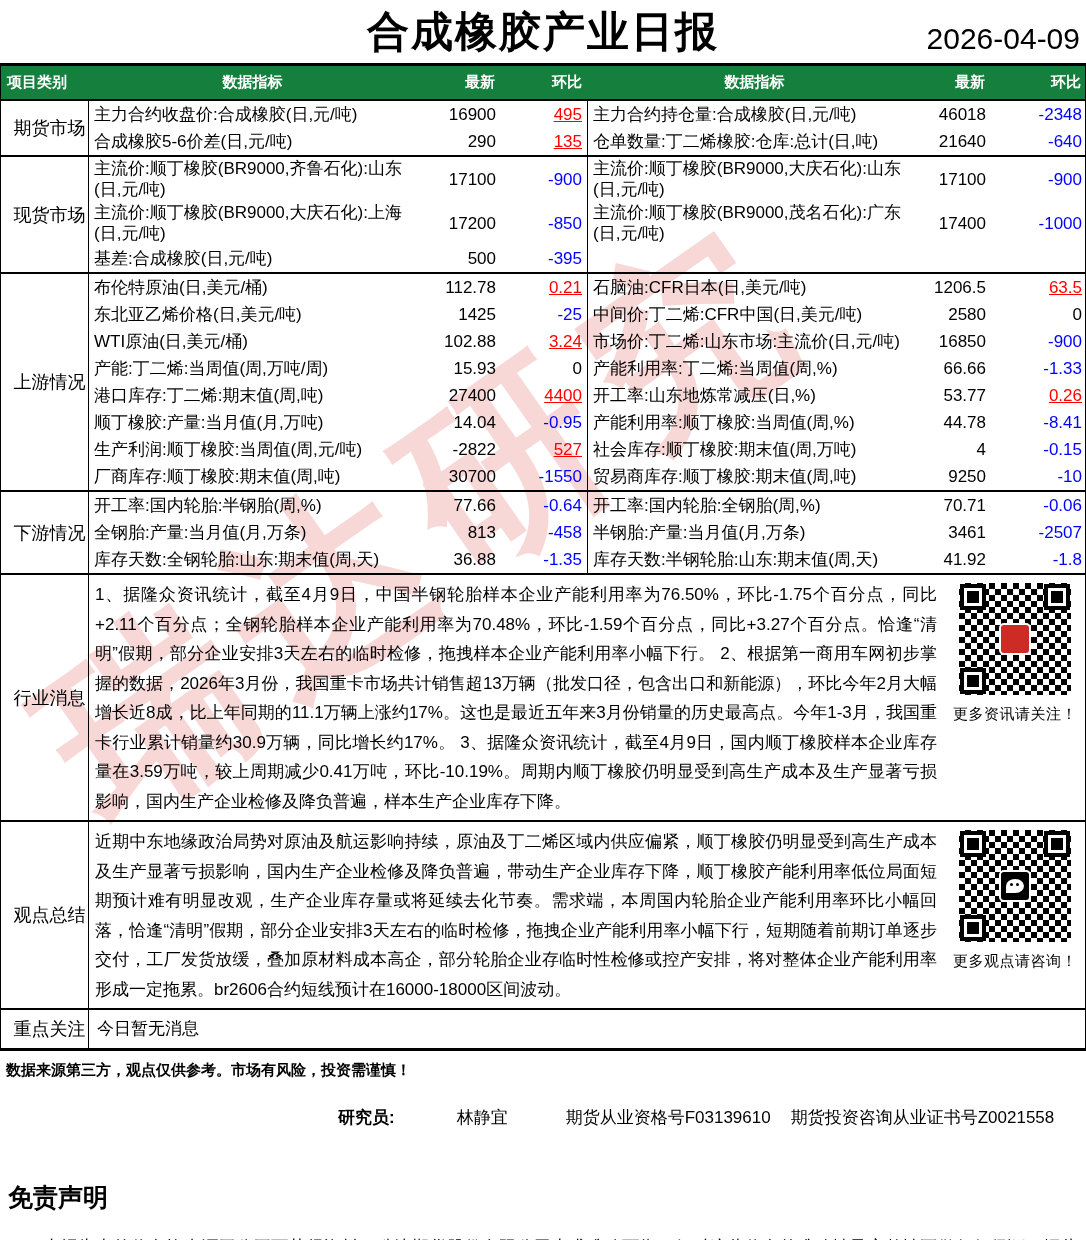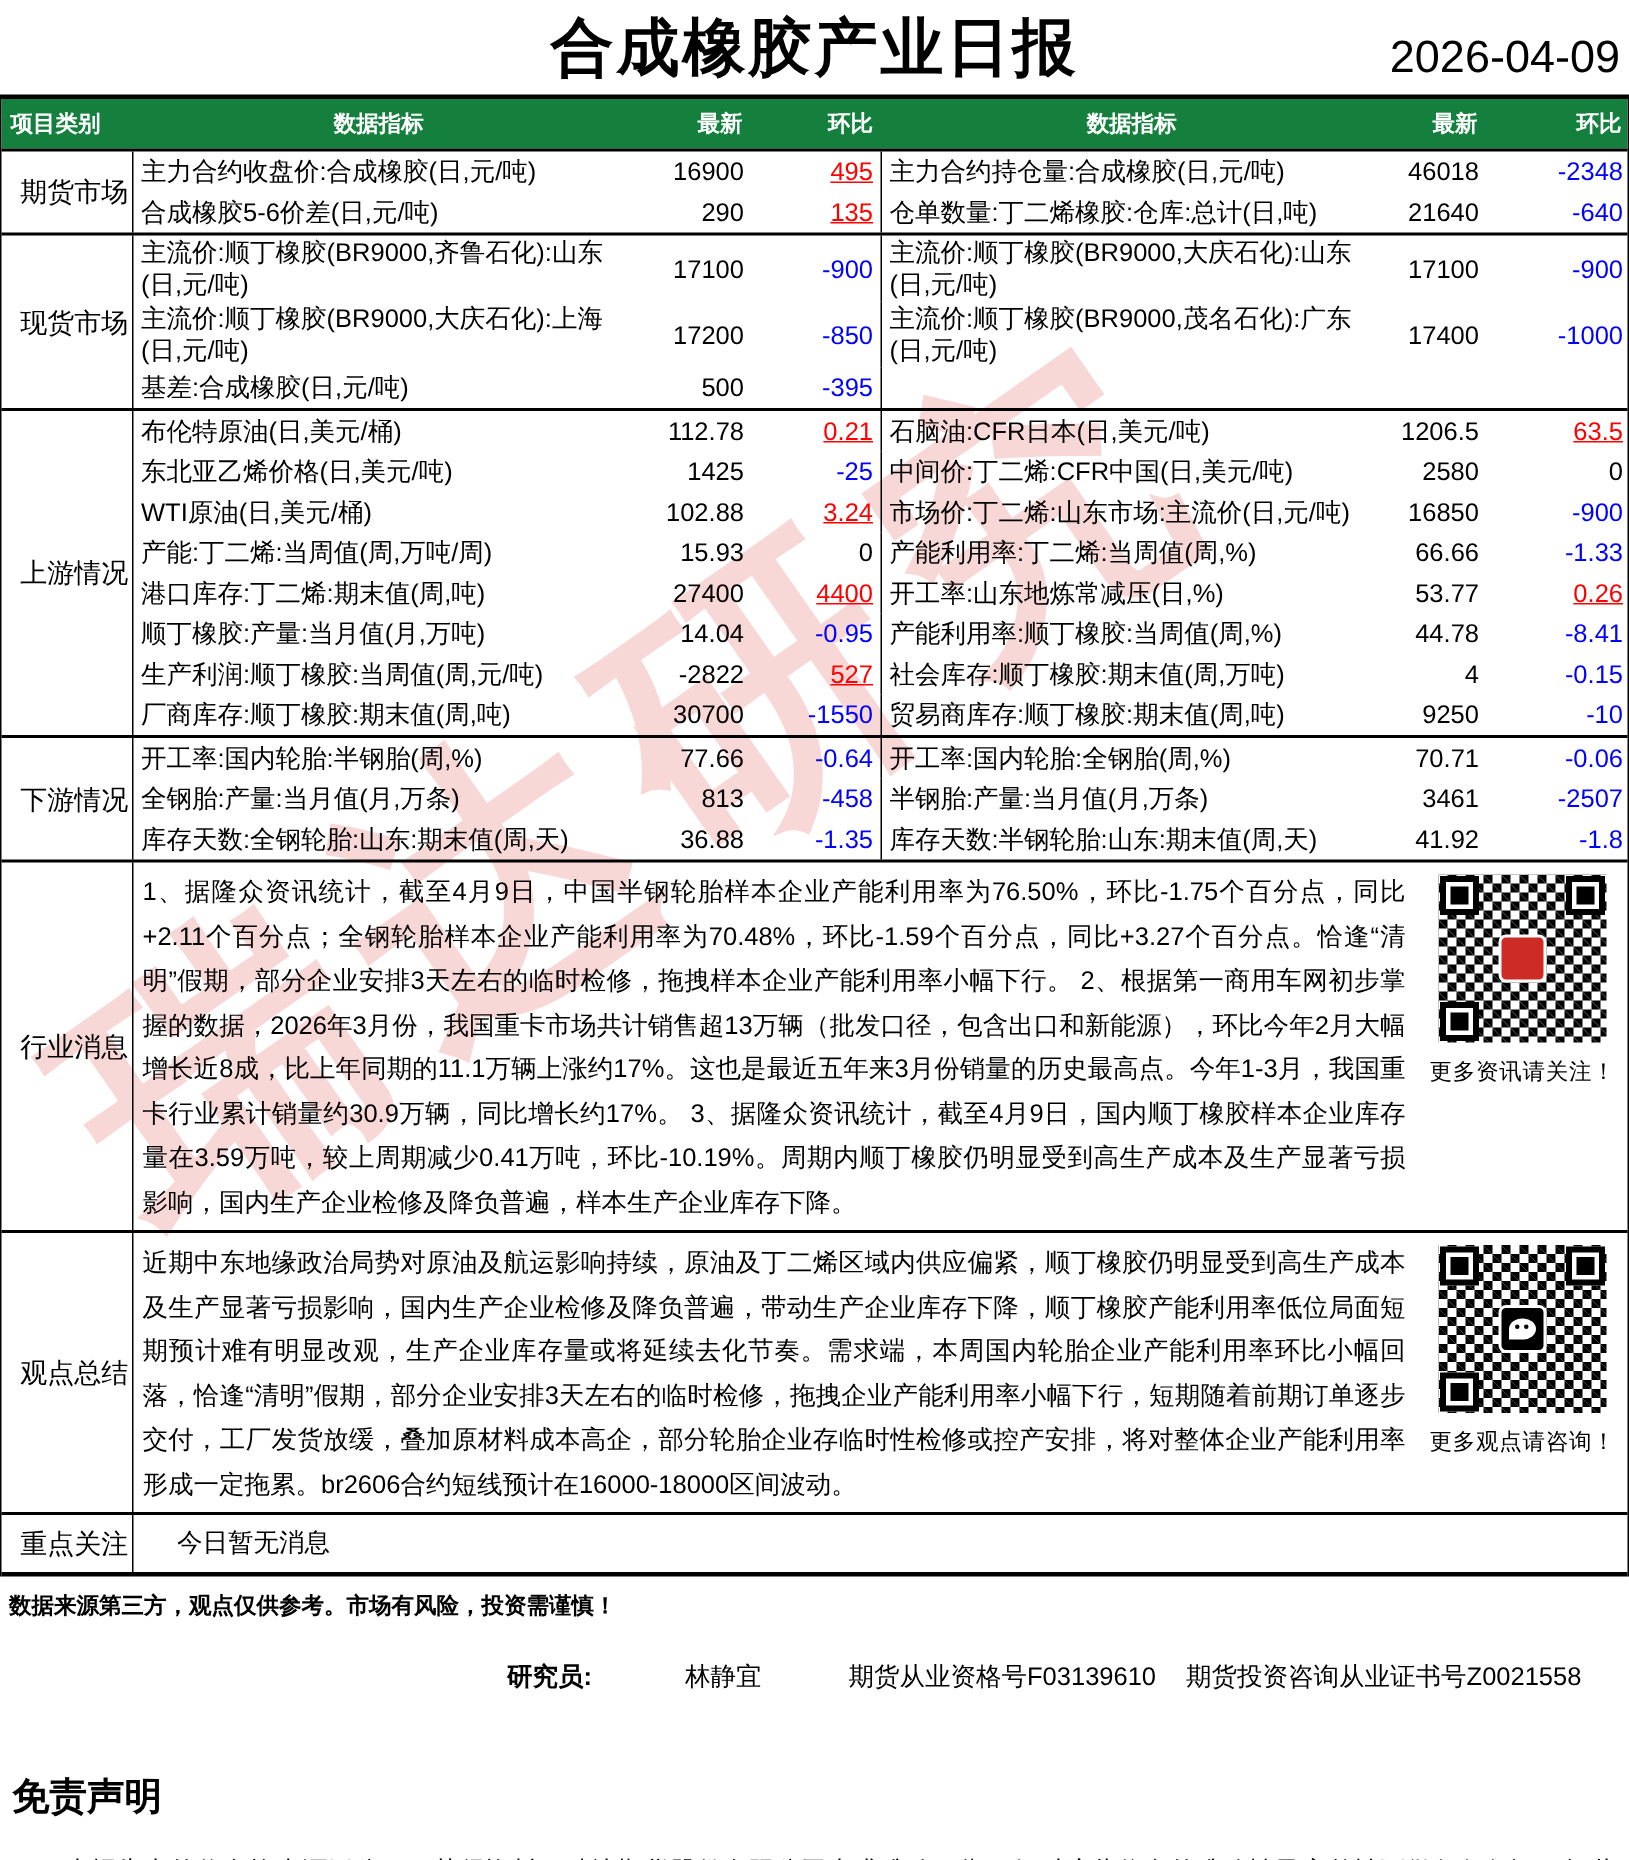--- a/index.html
+++ b/index.html
@@ -50,21 +50,21 @@
   .fp::after{content:"";position:absolute;inset:3px;background:#000;}
   .fp.tl{left:1px;top:1px;} .fp.tr{right:1px;top:1px;} .fp.bl{left:1px;bottom:1px;}
   .qrlogo{position:absolute;left:0;right:0;top:0;bottom:0;margin:auto;width:32px;height:32px;
           border-radius:5px;border:2.5px solid #fff;box-sizing:border-box;display:flex;align-items:center;justify-content:center;}
   .qrlogo.red{background:#CD2C26;}
   .qrlogo.black{background:#000;}
   .bubble{position:relative;width:18px;height:14px;background:#fff;border-radius:50% 50% 50% 0;}
   .bubble::before,.bubble::after{content:"";position:absolute;top:4px;width:3px;height:3px;border-radius:50%;background:#000;}
   .bubble::before{left:4px;} .bubble::after{left:10px;}
   .qrcap{font-size:15px;font-family:"Liberation Serif","DejaVu Serif",serif;letter-spacing:0.5px;}
-  .focus{border-bottom:3px solid #000;min-height:31px;gap:21px;}
+  .focus{border-bottom:3px solid #000;min-height:31px;}
   .focus .textbody{padding:4px 8px;display:flex;align-items:center;}
   
   .note{font-weight:bold;font-size:15px;padding:10px 6px 0 6px;}
   .researcher{display:flex;margin:26px 0 0 338px;font-size:17px;align-items:flex-start;}
   .researcher .lbl{font-weight:bold;}
   .researcher .nm{margin-left:62px;}
   .researcher .c1{margin-left:58px;}
   .researcher .c2{margin-left:20px;}
   .disc-title{font-size:25px;font-weight:bold;margin:52px 0 0 8px;}
   .disc-text{margin:14px 8px 0 8px;font-size:17.5px;line-height:38px;text-align:justify;text-indent:2em;}

